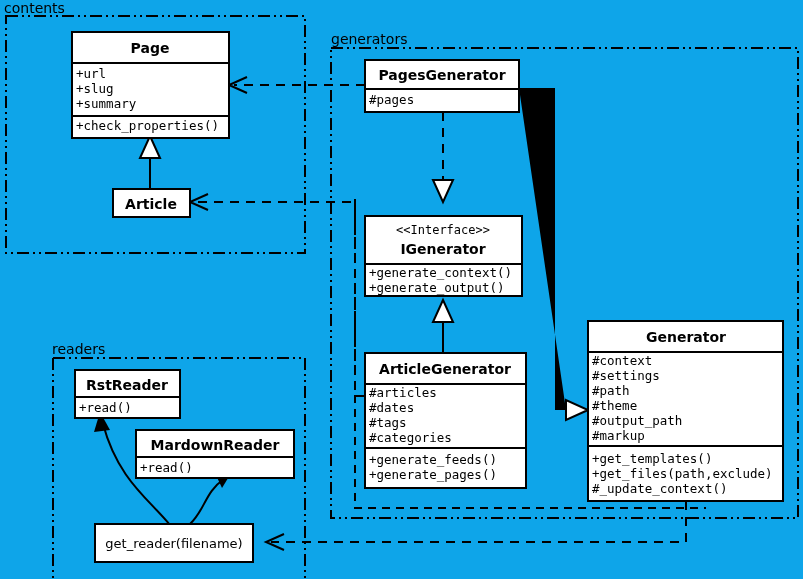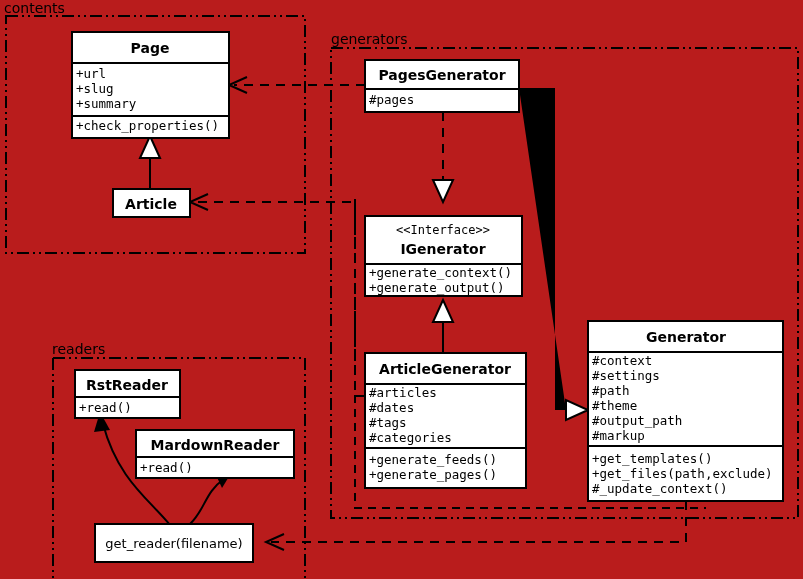--- a/index.html
+++ b/index.html
@@ -7,21 +7,21 @@
     padding: 0;
     background: #ffffff;
   }
   body {
     font-family: "DejaVu Sans", sans-serif;
   }
   #diagram-root {
     position: relative;
     width: 803px;
     height: 579px;
-    background: #b91c1c;
+    background: #0ea5e9;
     overflow: hidden;
   }
   svg.diagram {
     display: block;
     width: 803px;
     height: 579px;
   }
   text {
     font-family: "DejaVu Sans", sans-serif;
     fill: #000000;

